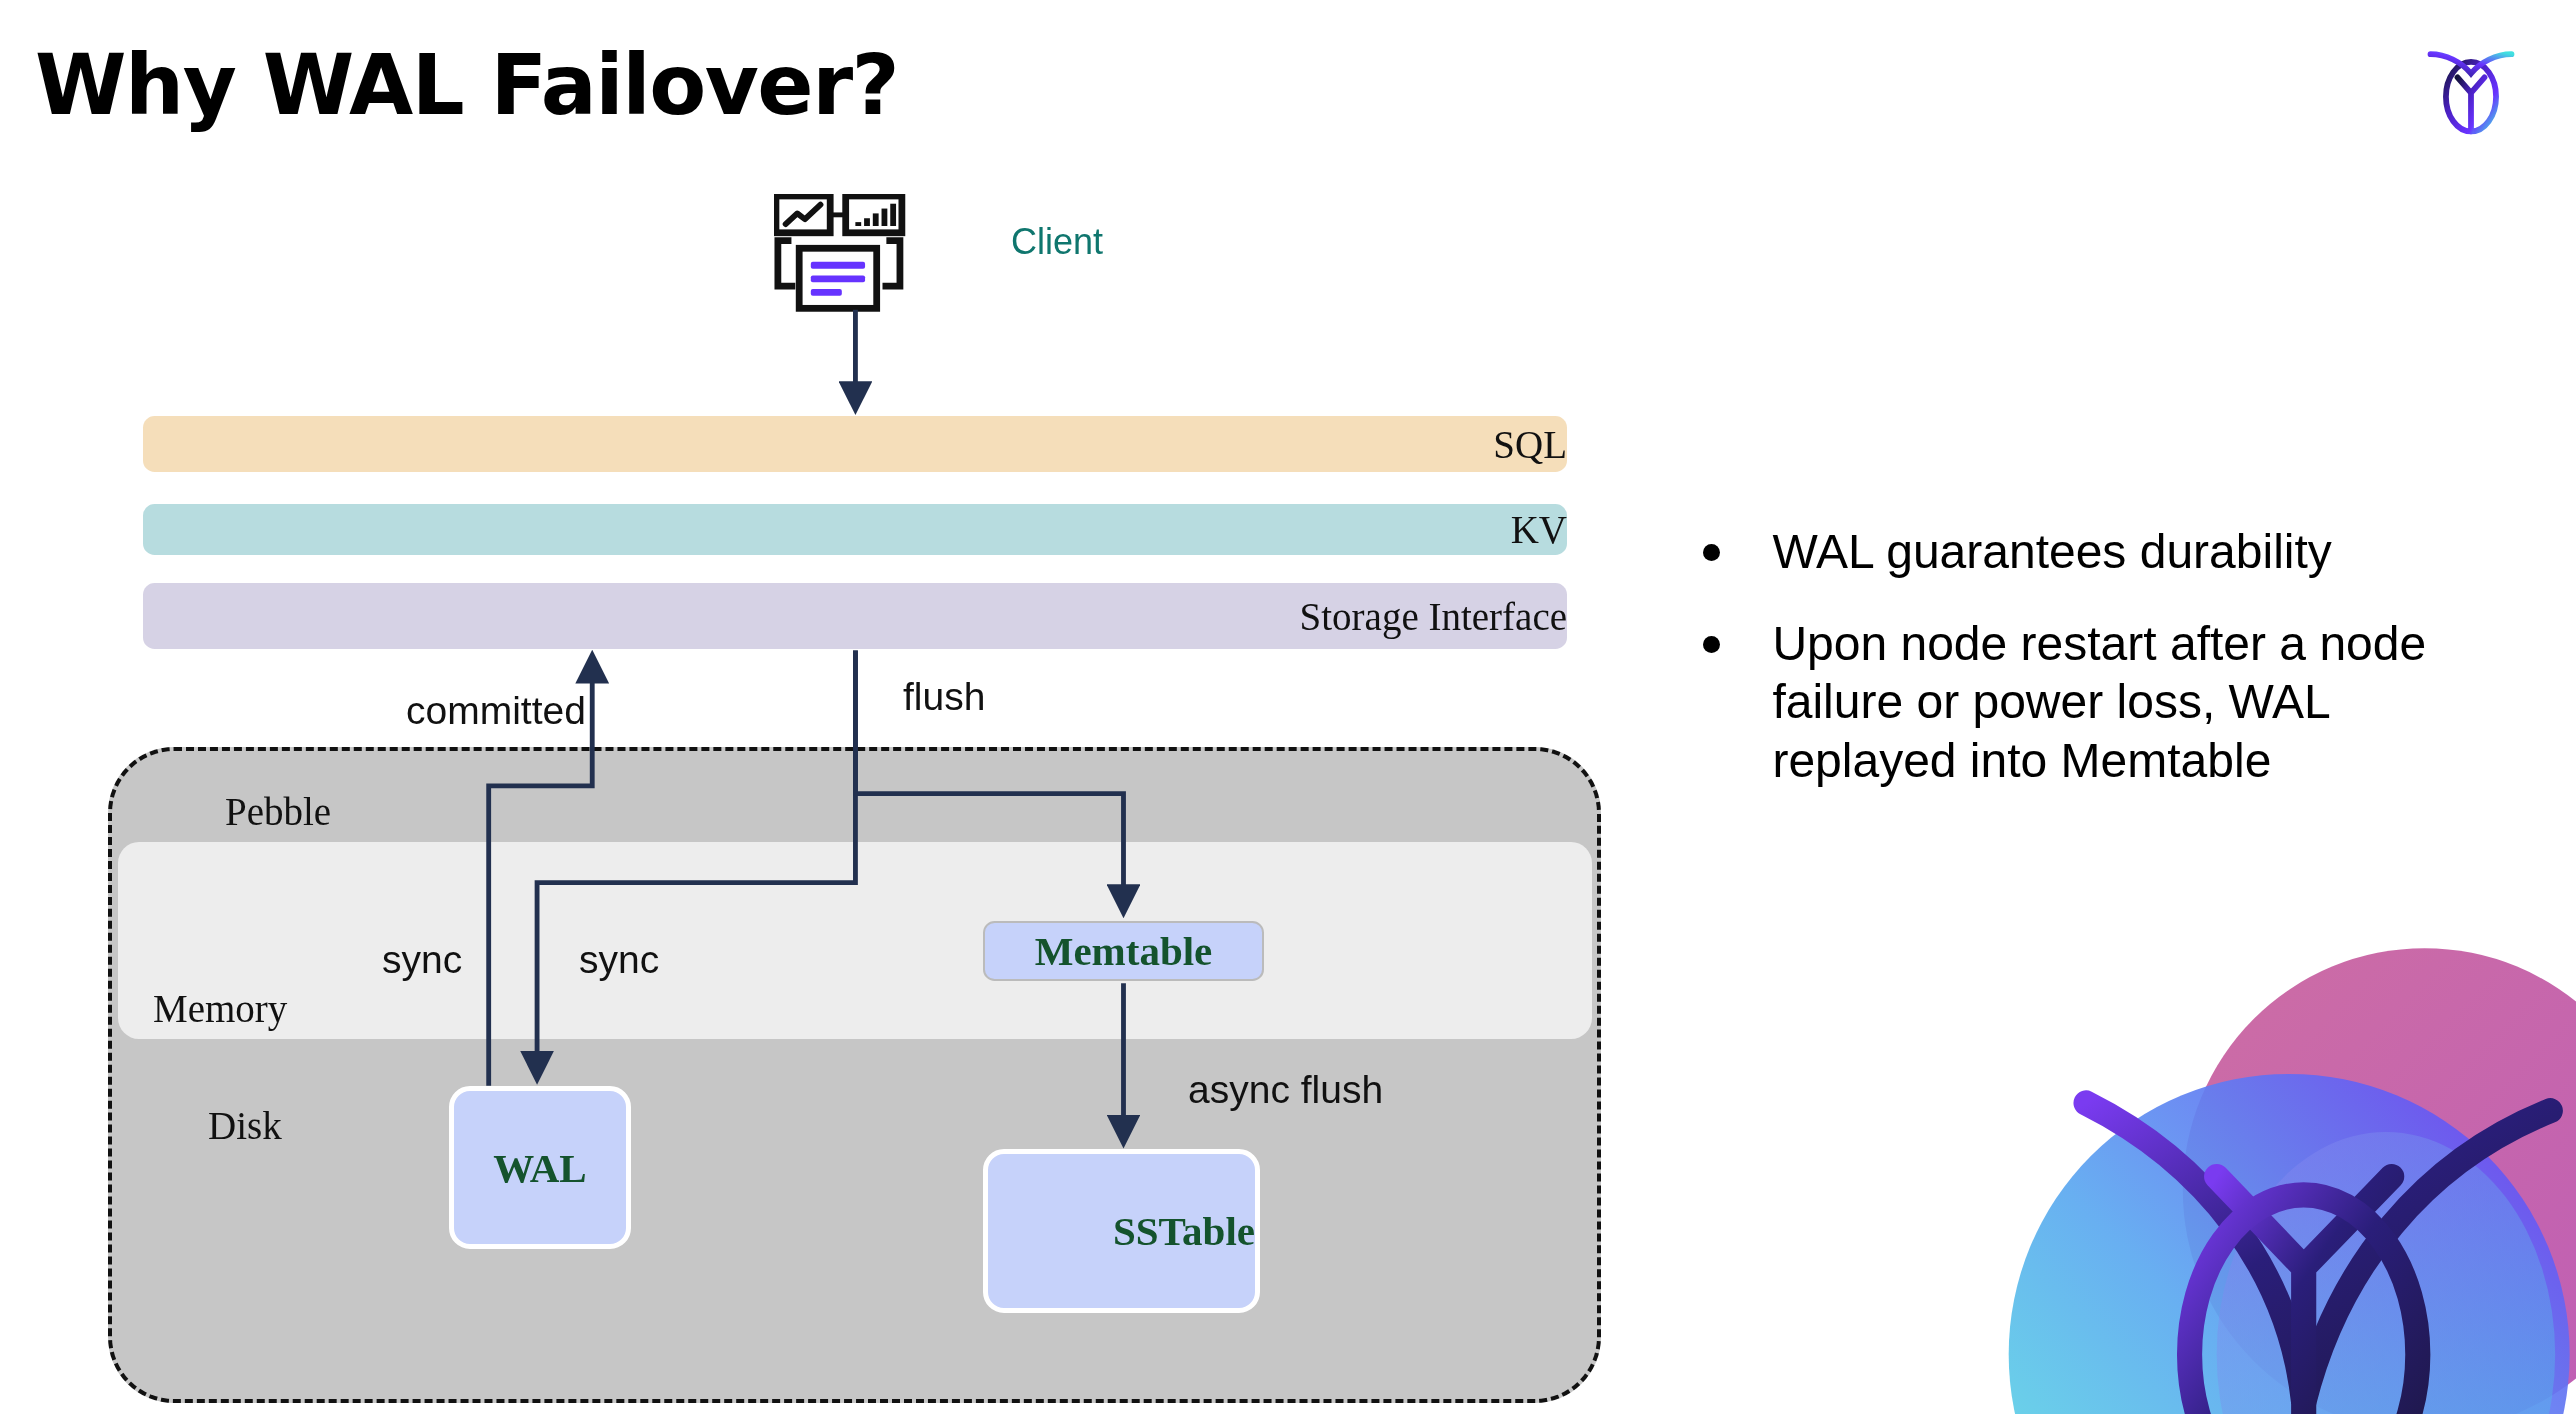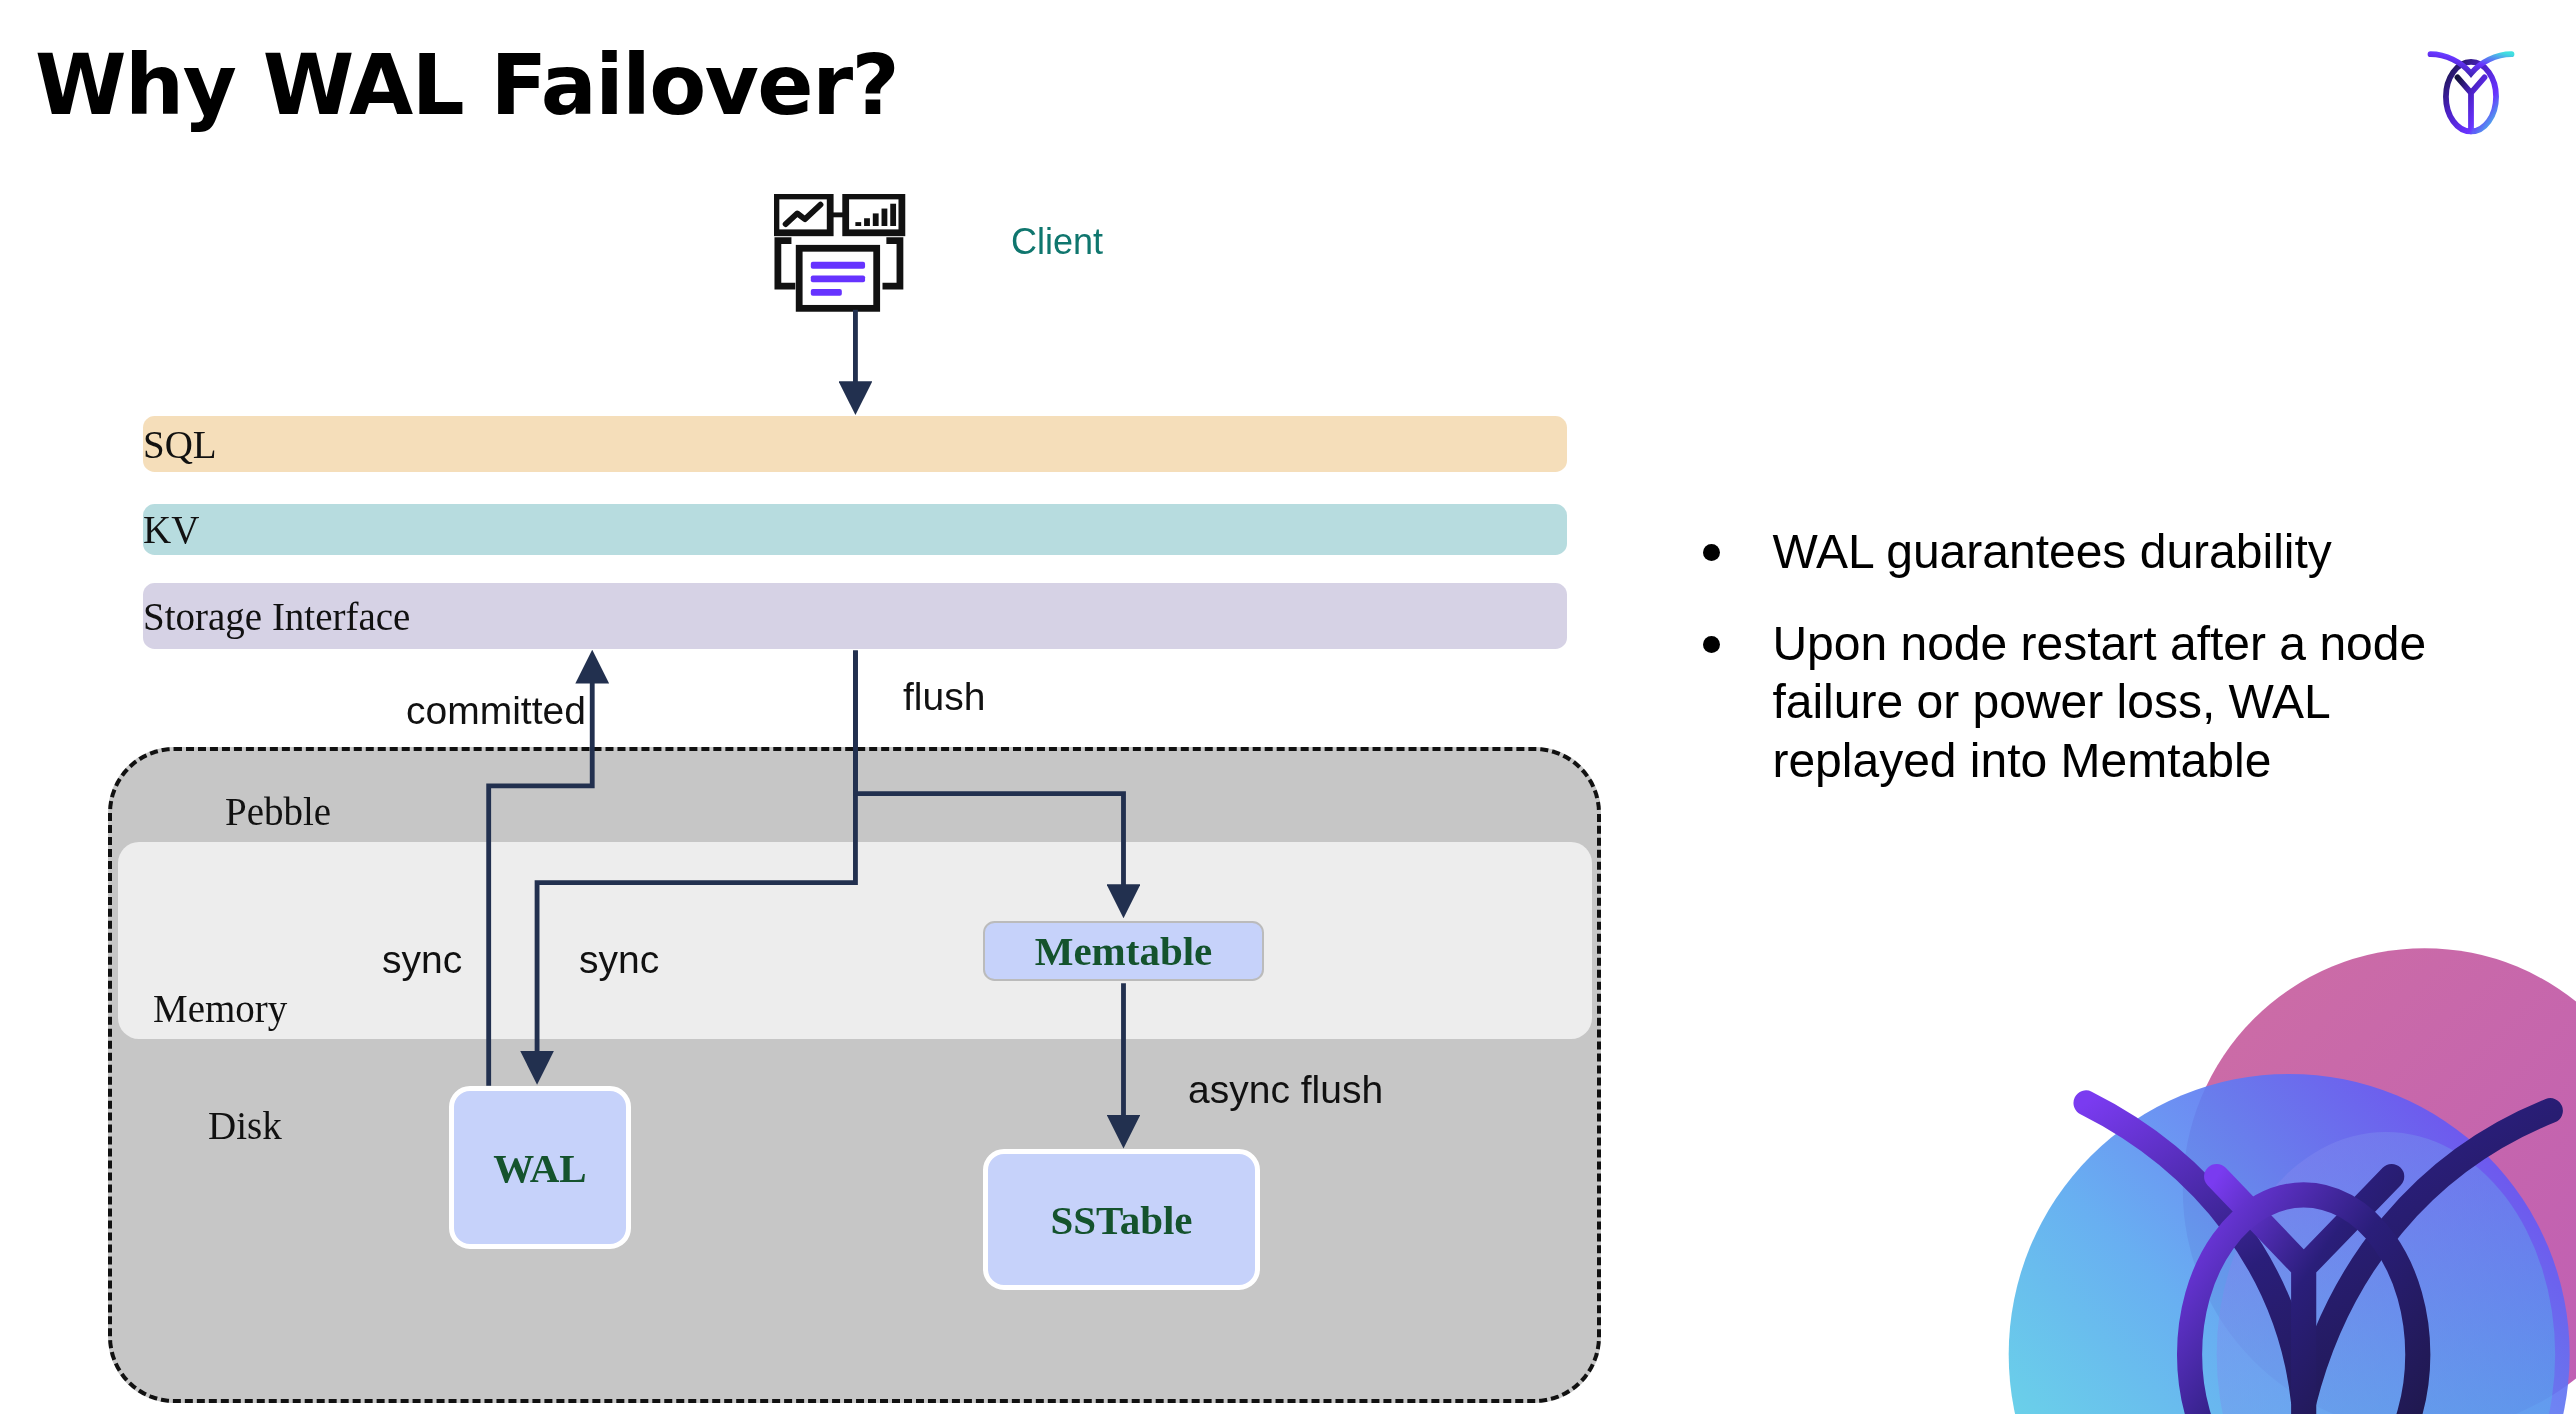--- a/index.html
+++ b/index.html
@@ -66,21 +66,21 @@
   }
 
   
   .stack-bar {
     position: absolute;
     left: 143px;
     width: 1424px;
     border-radius: 11.6px;
     display: flex;
     align-items: center;
-    justify-content: flex-start;
+    justify-content: flex-end;
     font-family: "Liberation Serif", serif;
     font-size: 39px;
     color: #111111;
   }
   #bar-sql { top: 416px; height: 56px; background: #F5DEBA; }
   #bar-kv  { top: 504px; height: 51px; background: #B7DCDF; }
   #bar-storage { top: 583px; height: 66px; background: #D6D2E5; }
 
   
   #pebble-box {
@@ -129,22 +129,22 @@
   }
   #node-memtable {
     left: 983px; top: 921px; width: 281px; height: 60px;
     border: 2.9px solid #BBBBBB; border-radius: 11.6px;
   }
   #node-wal {
     left: 449px; top: 1086px; width: 182px; height: 163px;
     border: 5.8px solid #FFFFFF; border-radius: 21px;
   }
   #node-sstable {
-    left: 983px; top: 1149px; width: 277px; height: 141px;
-    border: 5.8px solid #FFFFFF; border-radius: 21px;
+    left: 983px; top: 1149px; width: 277px; height: 164px;
+    border: 5.8px solid #FFFFFF; border-radius: 21px; justify-content: flex-end;
   }
 
   
   .edge-label {
     position: absolute;
     font-size: 39px;
     color: #111111;
     white-space: nowrap;
   }
   #edge-committed { left: 406px; top: 689px; }

